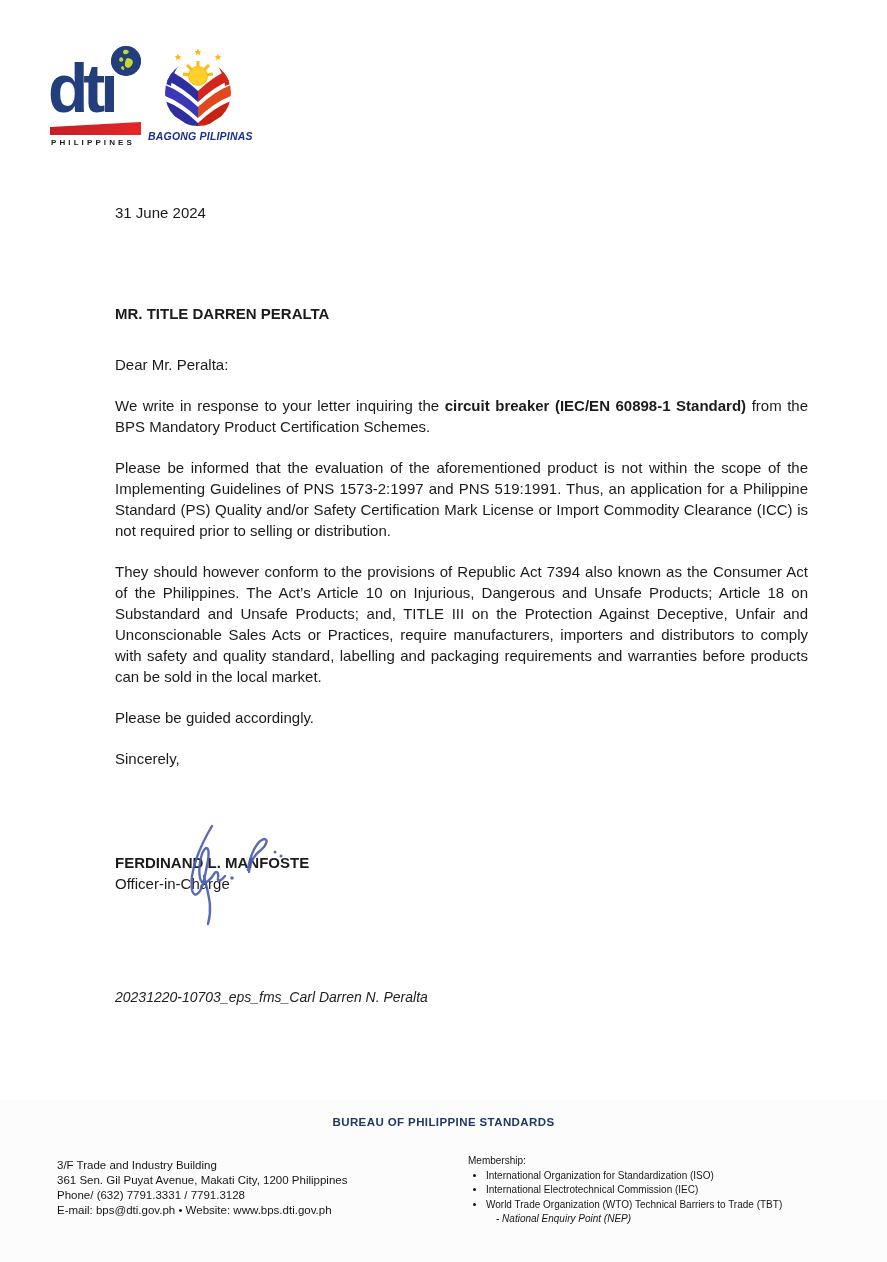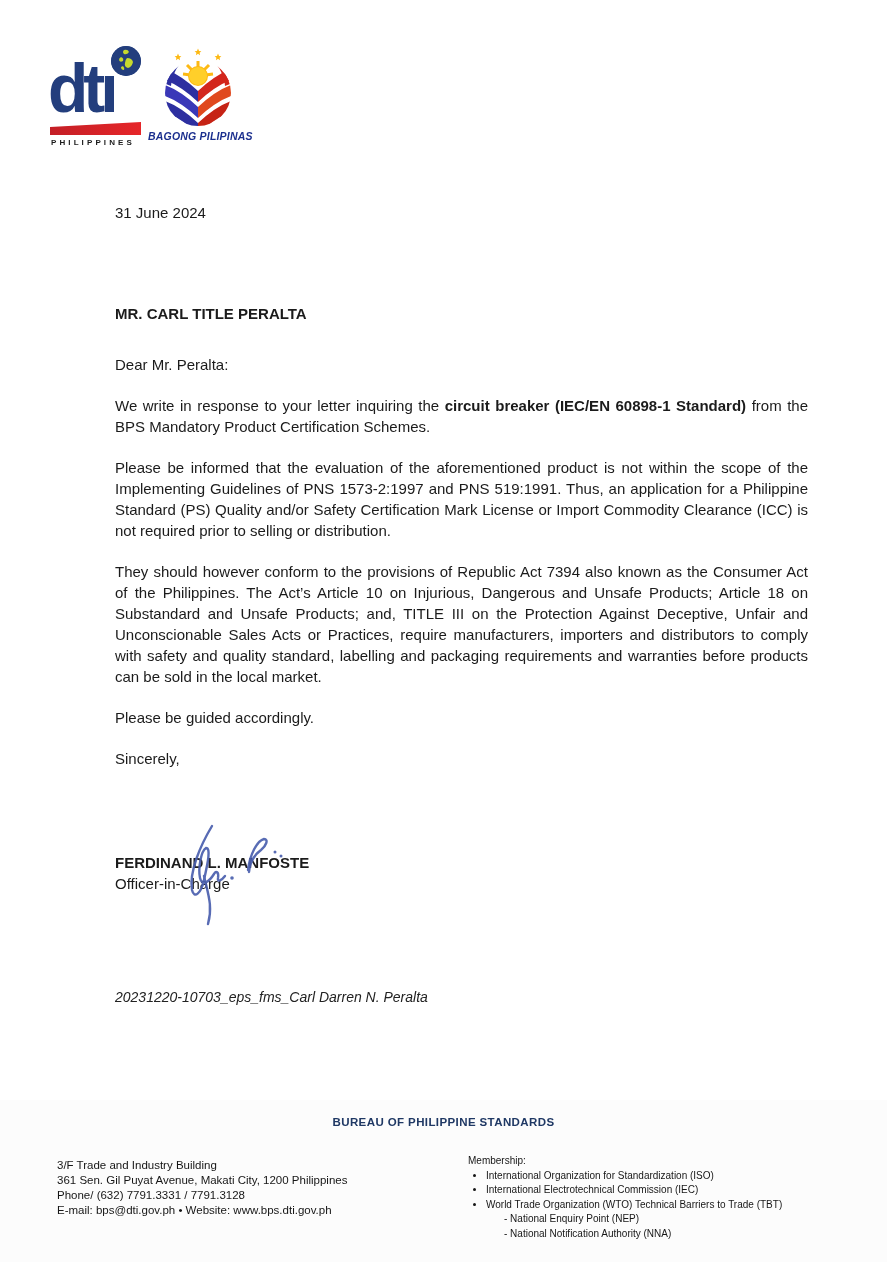--- a/index.html
+++ b/index.html
@@ -61,21 +61,21 @@
     font-size:11.5px; font-weight:bold; letter-spacing:0.4px; color:#1f3864;
   }
   .footer-left {
     position:absolute; left:57px; top:1158px; font-size:11.5px; line-height:15px; color:#161616;
   }
   .footer-right {
     position:absolute; left:468px; top:1154px; font-size:10px; line-height:14.5px; color:#161616;
   }
   .footer-right ul { list-style:disc; margin:0 0 0 6px; padding-left:12px; }
   .footer-right li { margin:0; }
-  .sub-item { margin-left:36px; }
+  .sub-item { margin-left:28px;font-style:italic; }
 </style>
 </head>
 <body>
 
 <div class="page">
 
   <div class="dti-logo">
     <div class="dti-word">dtı</div>
     <div class="dti-globe">
       <svg width="30" height="30" viewBox="0 0 30 30">
@@ -135,21 +135,21 @@
           <path d="M83,53 Q67,59 50,75 L50,86 Q67,70 83,64 Z" fill="#c62315"></path>
         </g>
       </g>
     </svg>
     <div class="bagong-label">BAGONG PILIPINAS</div>
   </div>
 
   <div class="letter-body">
     <div class="date">31 June 2024</div>
 
-    <div class="recipient-name">MR. CARL TITLE PERALTA</div>
+    <div class="recipient-name">MR. TITLE DARREN PERALTA</div>
 
     <div class="salutation">Dear Mr. Peralta:</div>
 
     <div class="para"><span>We write in response to your letter inquiring the </span><span class="bold">circuit breaker (IEC/EN 60898-1 Standard)</span><span> from the BPS Mandatory Product Certification Schemes.</span></div>
 
     <div class="para">Please be informed that the evaluation of the aforementioned product is not within the scope of the Implementing Guidelines of PNS 1573-2:1997 and PNS 519:1991. Thus, an application for a Philippine Standard (PS) Quality and/or Safety Certification Mark License or Import Commodity Clearance (ICC) is not required prior to selling or distribution.</div>
 
     <div class="para">They should however conform to the provisions of Republic Act 7394 also known as the Consumer Act of the Philippines. The Act’s Article 10 on Injurious, Dangerous and Unsafe Products; Article 18 on Substandard and Unsafe Products; and, TITLE III on the Protection Against Deceptive, Unfair and Unconscionable Sales Acts or Practices, require manufacturers, importers and distributors to comply with safety and quality standard, labelling and packaging requirements and warranties before products can be sold in the local market.</div>
 
     <div class="closing-note">Please be guided accordingly.</div>
@@ -189,16 +189,15 @@
   </div>
 
   <div class="footer-right">
     <div>Membership:</div>
     <ul>
       <li>International Organization for Standardization (ISO)</li>
       <li>International Electrotechnical Commission (IEC)</li>
       <li>World Trade Organization (WTO) Technical Barriers to Trade (TBT)</li>
     </ul>
     <div class="sub-item">- National Enquiry Point (NEP)</div>
-    <div class="sub-item">- National Notification Authority (NNA)</div>
   </div>
 
 </div>
 
 </body></html>

